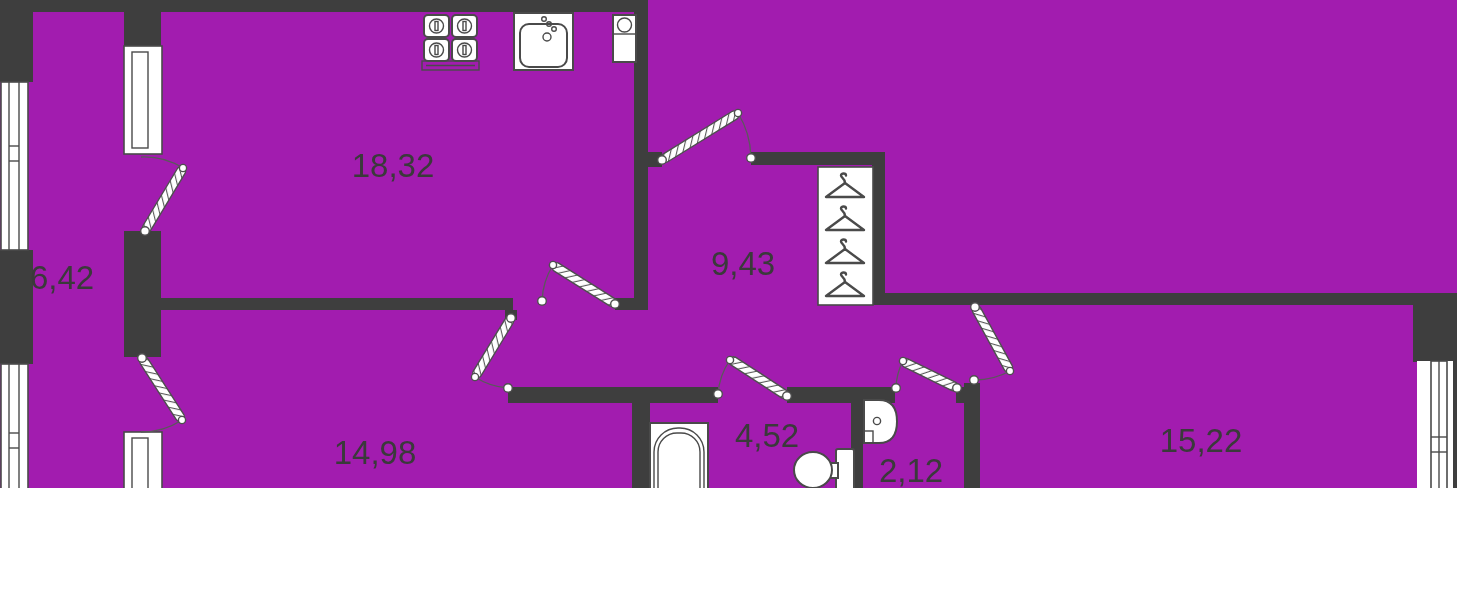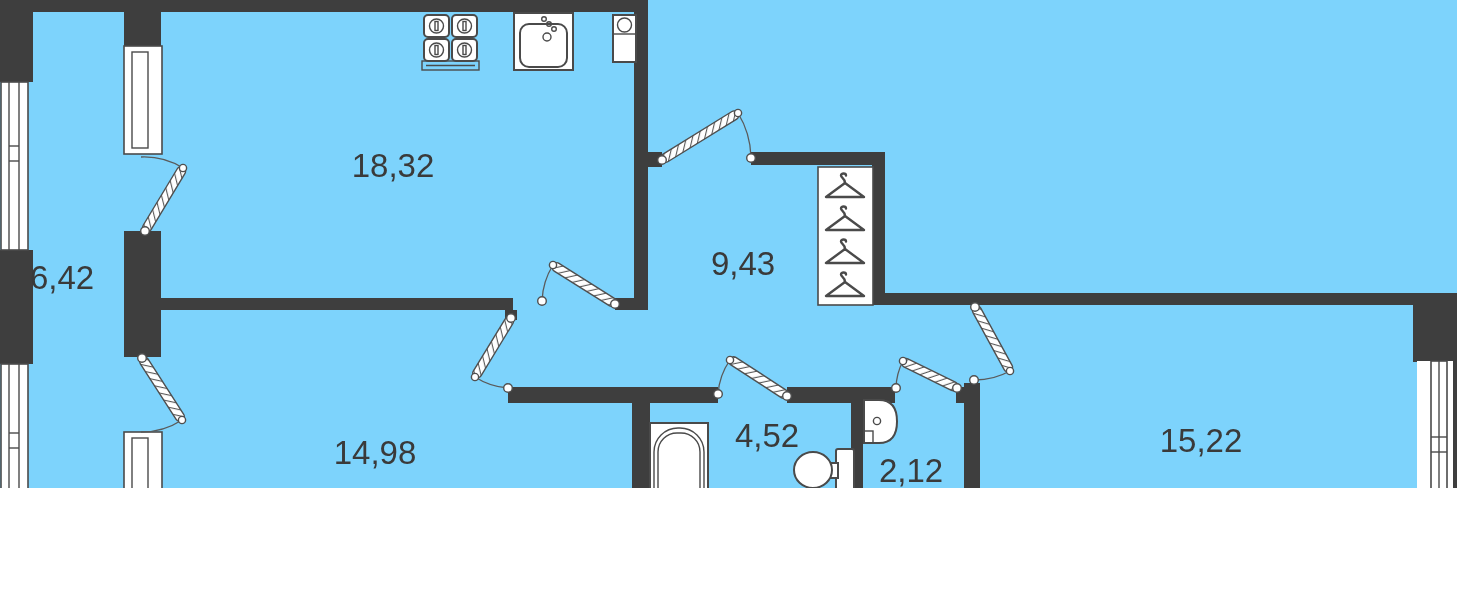--- a/index.html
+++ b/index.html
@@ -1,16 +1,16 @@
 <!DOCTYPE html>
 <html><head>
 <meta charset="utf-8">
 <style>
   html,body{margin:0;padding:0;background:#ffffff;}
-  .stage{width:1457px;height:488px;position:relative;background:#7dd3fc;overflow:hidden;
+  .stage{width:1457px;height:488px;position:relative;background:#a21caf;overflow:hidden;
          font-family:"Liberation Sans", sans-serif;}
   svg{display:block;}
   .wall{fill:#3e3e3e;stroke:none;}
   .win{fill:#ffffff;stroke:#4a4a4a;stroke-width:1.6;}
   .winline{stroke:#4a4a4a;stroke-width:1.4;fill:none;}
   .fx{fill:#ffffff;stroke:#4a4a4a;stroke-width:2;}
   .fxthin{fill:none;stroke:#4a4a4a;stroke-width:1.4;}
   .leaf{fill:url(#hatch);stroke:#4f4f4f;stroke-width:1.4;}
   .swing{fill:none;stroke:#5a5a5a;stroke-width:1.3;}
   .pivot{fill:#ffffff;stroke:#4f4f4f;stroke-width:1.4;}

